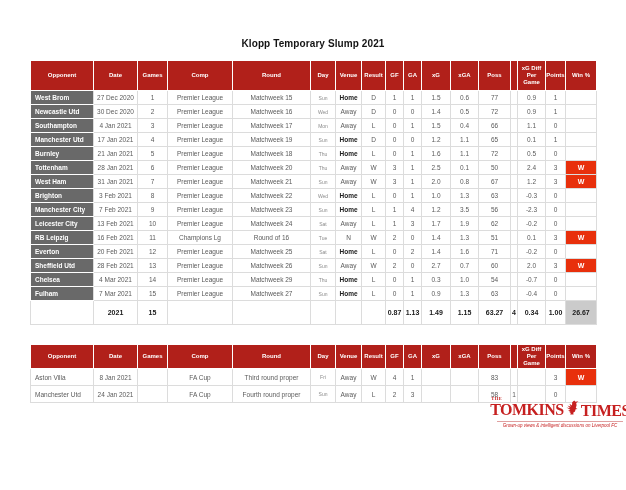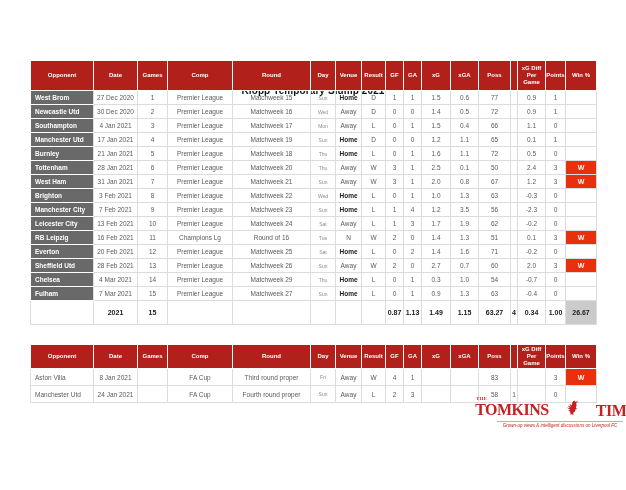--- a/index.html
+++ b/index.html
@@ -1,19 +1,19 @@
 <!DOCTYPE html>
 <html><head>
 <meta charset="utf-8">
 <style>
   html,body{margin:0;padding:0;}
   body{width:626px;height:490px;background:#ffffff;position:relative;overflow:hidden;
        font-family:"Liberation Sans", sans-serif;}
   .page-title{position:absolute;top:38px;left:0;right:0;text-align:center;
-       font-size:10px;font-weight:bold;color:#141414;letter-spacing:.1px;margin-top:47px;}
+       font-size:10px;font-weight:bold;color:#141414;letter-spacing:.1px;}
   .tbl-wrap{position:absolute;left:30px;}
   #league-wrap{top:60px;}
   #cup-wrap{top:344px;}
   table{border-collapse:collapse;table-layout:fixed;width:566px;border:1px solid #d6d6d6;}
   th{background:#b1201a;color:#ffffff;font-weight:bold;font-size:6px;line-height:7px;
      text-align:center;border:1px solid #ffffff;padding:1px 0;overflow:hidden;}
   .t1 thead tr{height:30px;}
   .t2 thead tr{height:22px;}
   td{border:1px solid #dcdcdc;font-size:6.5px;color:#5a5a5a;text-align:center;
      padding:0;white-space:nowrap;overflow:hidden;}
@@ -24,21 +24,21 @@
   .t2 td.c-opponent{text-align:left;padding-left:4px;}
   td.c-day{font-size:5px;color:#8c8c8c;}
   td.home{font-weight:bold;color:#222222;}
   td.wbadge{background:#e8300c;color:#ffffff;font-weight:bold;font-size:7px;}
   tr.totals{height:24px !important;}
   tr.totals td{font-weight:bold;color:#1a1a1a;font-size:7px;}
   .t1 tr.totals td.c-opponent{background:#ffffff;border-color:#dcdcdc;}
   .t1 tr.totals td.c-win_pct{background:#cbcbcb;}
   
   .logo{position:absolute;left:497px;top:400px;width:126px;text-align:center;}
-  .logo-row{display:flex;align-items:flex-end;justify-content:center;gap:17px;}
+  .logo-row{display:flex;align-items:flex-end;justify-content:center;gap:2px;}
   .logo-word{font-family:"Liberation Serif", serif;font-weight:bold;color:#c62020;
      font-size:16px;line-height:16px;letter-spacing:-0.5px;}
   .logo-tomkins-wrap{position:relative;}
   .logo-the{position:absolute;top:-5px;left:1px;font-family:"Liberation Serif", serif;
      font-weight:bold;color:#c62020;font-size:4.5px;letter-spacing:.5px;}
   .logo-tagline{margin-top:2px;font-size:4.5px;color:#c62020;font-style:italic;
      border-top:0.5px solid #e0a0a0;padding-top:1px;}
 </style>
 </head>
 <body>

